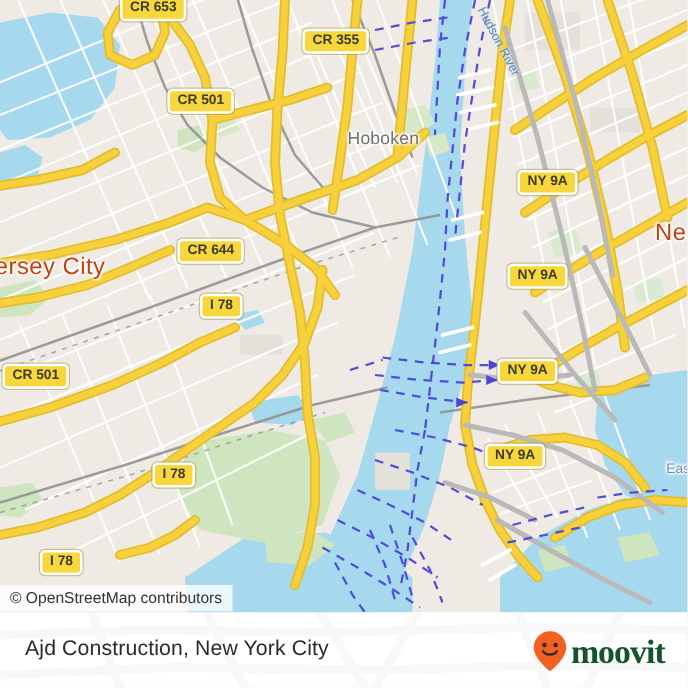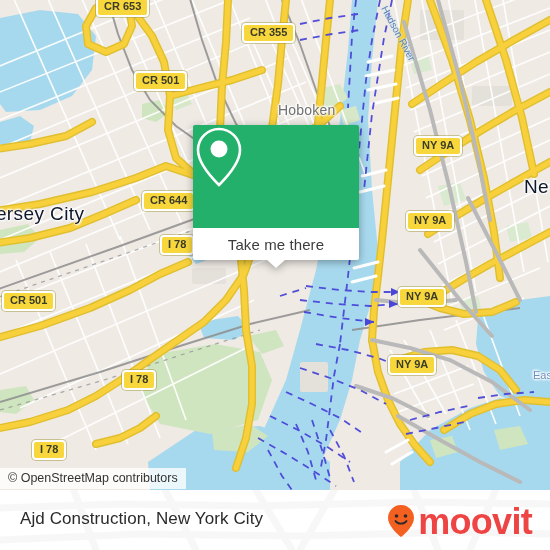--- a/index.html
+++ b/index.html
@@ -16,21 +16,21 @@
 
   
   .maplabel{
     position:absolute;
     color:#6b6b6b;
     font-family:"Liberation Sans", sans-serif;
     white-space:nowrap;
     pointer-events:none;
     text-shadow:0 0 3px #fff,0 0 3px #fff,0 0 2px #fff,1px 1px 2px #fff,-1px -1px 2px #fff;
   }
-  .lbl-city{font-size:19px;color:#0f172a;letter-spacing:.4px;}
+  .lbl-city{font-size:19px;color:#c2410c;letter-spacing:.4px;}
   .lbl-town{font-size:14px;color:#707070;letter-spacing:.2px;}
   .lbl-water{font-size:11px;color:#6f8fbb;font-style:normal;padding-left:12px;}
   .lbl-water-rot{
     font-size:10px;color:#5d7fb5;
     transform:rotate(62deg);transform-origin:left top;
     text-shadow:0 0 2px #cfe8f5,0 0 2px #cfe8f5;
   }
 
   
   .shield{
@@ -95,23 +95,23 @@
     position:absolute;left:20px;top:19px;
     font-size:17px;color:#2b2b2b;
     font-family:"Liberation Sans", sans-serif;
     white-space:nowrap;letter-spacing:.1px;
   }
   .brand{
     position:absolute;right:18px;top:14px;
     display:flex;align-items:center;gap:2px;
   }
   .brand-word{
-    font-size:36px;font-weight:bold;color:#ef4444;
+    font-size:27px;font-weight:bold;color:#14532d;
     letter-spacing:-.7px;line-height:29px;
-    font-family:Liberation Sans, sans-serif;
+    font-family:Liberation Serif, serif;
   }
 </style>
 </head>
 <body>
 
 <div id="app">
 
   <div class="map">
     <svg width="550" height="490" viewBox="0 0 550 490">
       <defs>
@@ -364,32 +364,20 @@
     <div class="shield" style="left:142px;top:155px;margin-top:36px;">CR 644</div>
     <div class="shield" style="left:160px;top:235px;">I 78</div>
     <div class="shield" style="left:2px;top:291px;">CR 501</div>
     <div class="shield" style="left:122px;top:370px;">I 78</div>
     <div class="shield" style="left:32px;top:440px;">I 78</div>
     <div class="shield" style="left:414px;top:136px;">NY 9A</div>
     <div class="shield" style="left:406px;top:211px;">NY 9A</div>
     <div class="shield" style="left:398px;top:287px;">NY 9A</div>
     <div class="shield" style="left:388px;top:355px;">NY 9A</div>
 
-    <div class="popup">
-      <div class="popup-top">
-        <svg width="52" height="64" viewBox="0 0 52 64">
-          <path d="M26 4 C14.4 4 5 13.4 5 25 C5 38 20 54 26 60 C32 54 47 38 47 25 C47 13.4 37.6 4 26 4 Z" fill="none" stroke="#ffffff" stroke-width="2.6"></path>
-          <circle cx="26" cy="24" r="8.5" fill="#ffffff"></circle>
-        </svg>
-      </div>
-      <div class="popup-bottom">
-        <span class="cta">Take me there</span>
-        <span class="popup-tail"></span>
-      </div>
-    </div>
 
     <div class="attrib">© OpenStreetMap contributors</div>
   </div>
 
   <div class="footer">
     <svg class="footer-ghost" width="550" height="60" viewBox="0 0 550 60">
       <rect x="0" y="0" width="550" height="60" fill="#ffffff"></rect>
       <g stroke="#f1f1f1" stroke-width="7" fill="none" stroke-linecap="round">
         <path d="M0 18 L120 14 L260 16 L420 12 L550 14"></path>
         <path d="M0 50 L140 44 L300 46 L460 42 L550 44"></path>

